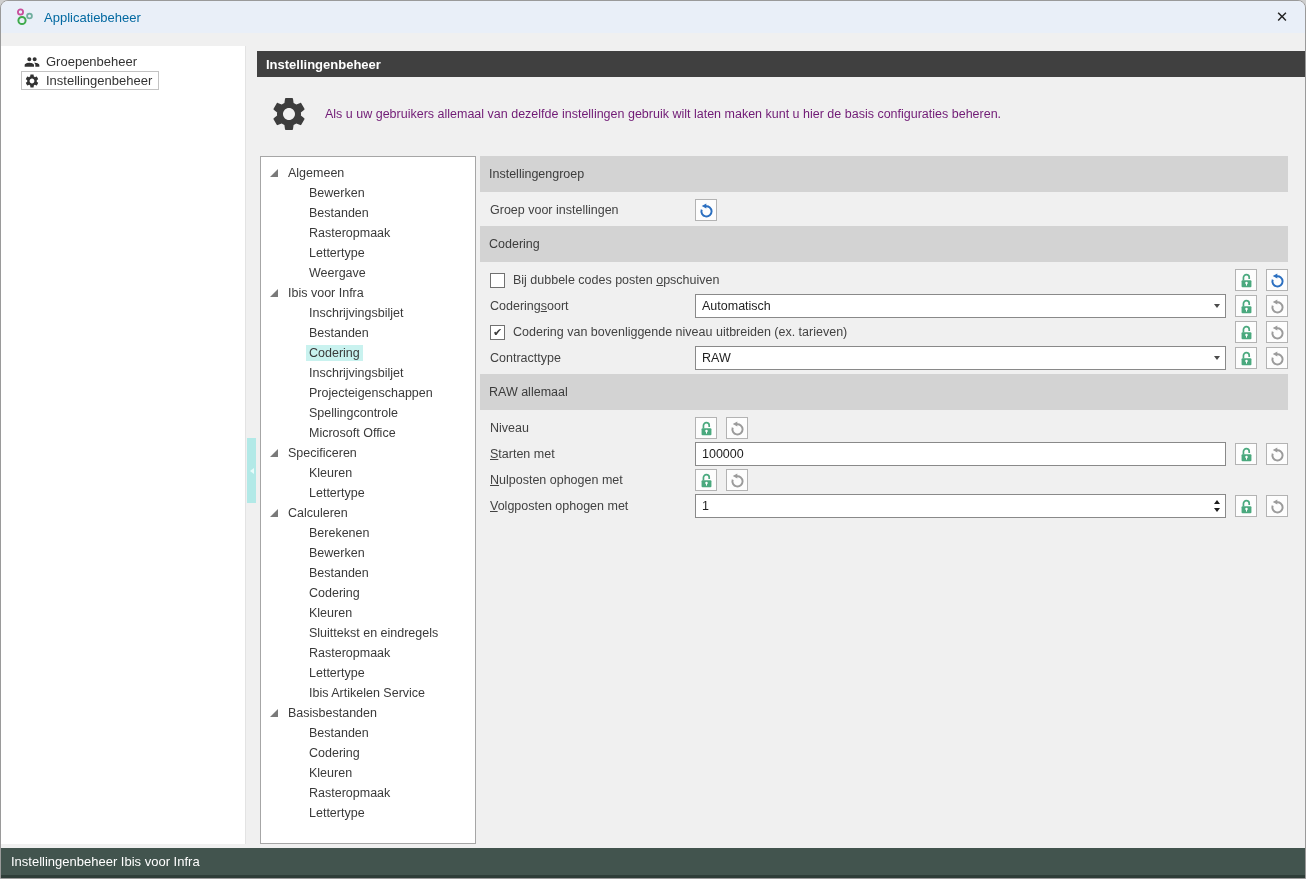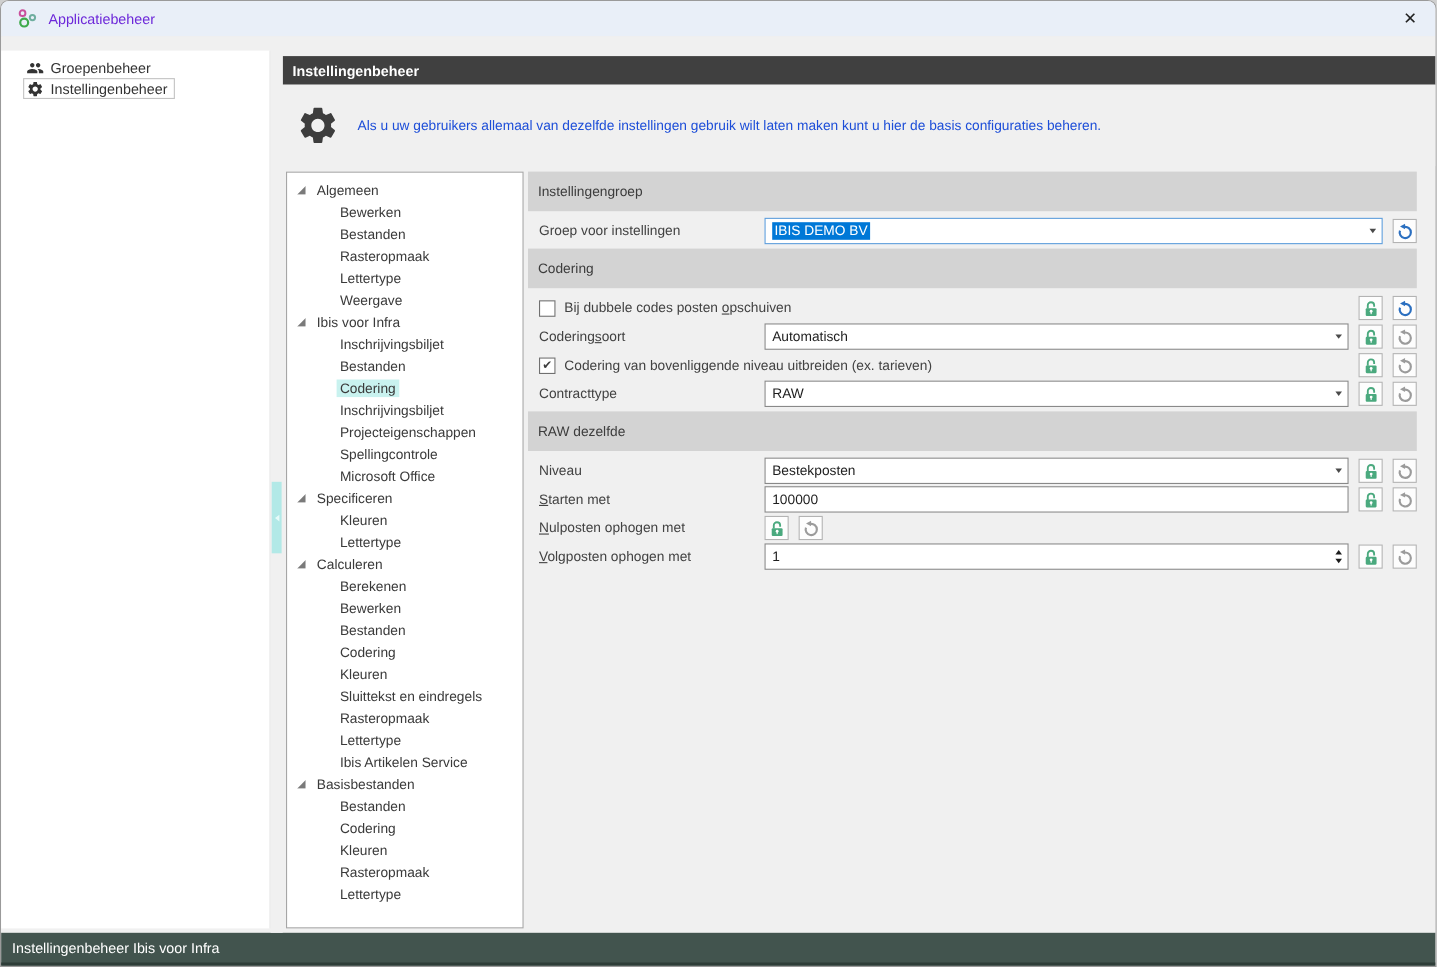--- a/index.html
+++ b/index.html
@@ -11,21 +11,21 @@
     border:1px solid #9a9a9a; border-radius:8px 8px 0 0;
     background:#f0f0f0; overflow:hidden;
   }
 
   
   .titlebar {
     height:32px; flex:none; background:var(--titlebar-bg,#e9eff8);
     display:flex; align-items:center; padding-left:14px;
   }
   .app-icon { width:20px; height:20px; margin-right:9px; flex:none; }
-  .app-title { font-size:13px; color:#6d28d9; }
+  .app-title { font-size:13px; color:#0369a1; }
   .close-btn {
     margin-left:auto; width:46px; height:32px; border:0; background:transparent;
     font-size:15px; color:#222; cursor:pointer; font-family:inherit;
   }
 
   
   .body { flex:1; display:flex; padding-top:13px; background:#f0f0f0; min-height:0; }
 
   .left-panel {
     width:245px; flex:none; background:#ffffff; border-right:1px solid #e3e3e3;
@@ -53,21 +53,21 @@
   .main { flex:1; display:flex; flex-direction:column; margin-top:5px; min-width:0; }
 
   .dark-header {
     height:26px; flex:none; background:var(--header-bg,#404040); color:#fff;
     font-size:13px; font-weight:bold; display:flex; align-items:center; padding-left:9px;
   }
   .desc-band { height:74px; flex:none; display:flex; align-items:center; padding-left:12px; background:#f0f0f0; }
   .big-gear { width:40px; height:40px; flex:none; color:#3d3d3d; }
   .desc-text { margin-left:16px; }
   .desc-title { font-size:12.5px; font-weight:bold; color:#1d1d1d; margin-bottom:9px; }
-  .desc-sub { font-size:12.5px; color:#1d4ed8; }
+  .desc-sub { font-size:12.5px; color:#701a75; }
 
   .content-row { flex:1; display:flex; margin-top:5px; margin-bottom:4px; min-height:0; }
 
   
   .tree-panel {
     width:216px; flex:none; margin-left:3px; background:#fff;
     border:1px solid #a6a6a6; padding-top:6px; overflow:hidden;
   }
   .tree-item { display:flex; align-items:center; height:20px; font-size:12.5px; color:#3a3a3a; cursor:pointer; }
   .tree-item .expander { width:8px; height:8px; margin:0 7px 0 9px; flex:none; }
@@ -289,26 +289,20 @@
               <span class="tree-label">Rasteropmaak</span>
             </div>
             <div class="tree-item lvl1">
               <span class="tree-label">Lettertype</span>
             </div>
           </div>
         <div class="form-panel">
             <div class="section-header">Instellingengroep</div>
             <div class="form-row">
               <span class="f-label"><span>Groep voor instellingen</span><span class="accel"></span><span></span></span>
-              <div class="combo focused">
-                <span class="val-selected">IBIS DEMO BV</span>
-                <span class="drop">
-                  <span class="drop-arrow"></span>
-                </span>
-              </div>
               <button class="btn undo-blue">
                 <span>
                   <svg viewBox="0 0 20 20" width="17" height="17">
                     <path d="M4.36 8.95 A 6 6 0 1 0 8.96 5.09" fill="none" stroke="currentColor" stroke-width="2.3"></path>
                     <polygon points="9.8,1.7 9.8,7.5 4.4,4.6" fill="currentColor"></polygon>
                   </svg>
                 </span>
               </button>
             </div>
             <div class="section-header">Codering</div>
@@ -407,29 +401,23 @@
               </button>
               <button class="btn undo-gray">
                 <span>
                   <svg viewBox="0 0 20 20" width="17" height="17">
                     <path d="M4.36 8.95 A 6 6 0 1 0 8.96 5.09" fill="none" stroke="currentColor" stroke-width="2.3"></path>
                     <polygon points="9.8,1.7 9.8,7.5 4.4,4.6" fill="currentColor"></polygon>
                   </svg>
                 </span>
               </button>
             </div>
-            <div class="section-header">RAW dezelfde</div>
+            <div class="section-header">RAW allemaal</div>
             <div class="form-row">
               <span class="f-label"><span>Niveau</span><span class="accel"></span><span></span></span>
-              <div class="combo">
-                <span class="">Bestekposten</span>
-                <span class="drop">
-                  <span class="drop-arrow"></span>
-                </span>
-              </div>
               <button class="btn" style="color:var(--lock-green,#4aa97e)">
                 <span>
                   <svg viewBox="0 0 20 20" width="17" height="17">
                     <path d="M6.4 10 V6.6 a3.4 3.4 0 0 1 6.8 0 V8.2" fill="none" stroke="currentColor" stroke-width="2"></path>
                     <rect x="4.2" y="9.6" width="11.6" height="8.4" rx="1.2" fill="currentColor"></rect>
                     <circle cx="10" cy="12.9" r="1.5" fill="#fff"></circle>
                     <rect x="9.4" y="13.3" width="1.2" height="2.7" fill="#fff"></rect>
                   </svg>
                 </span>
               </button>

